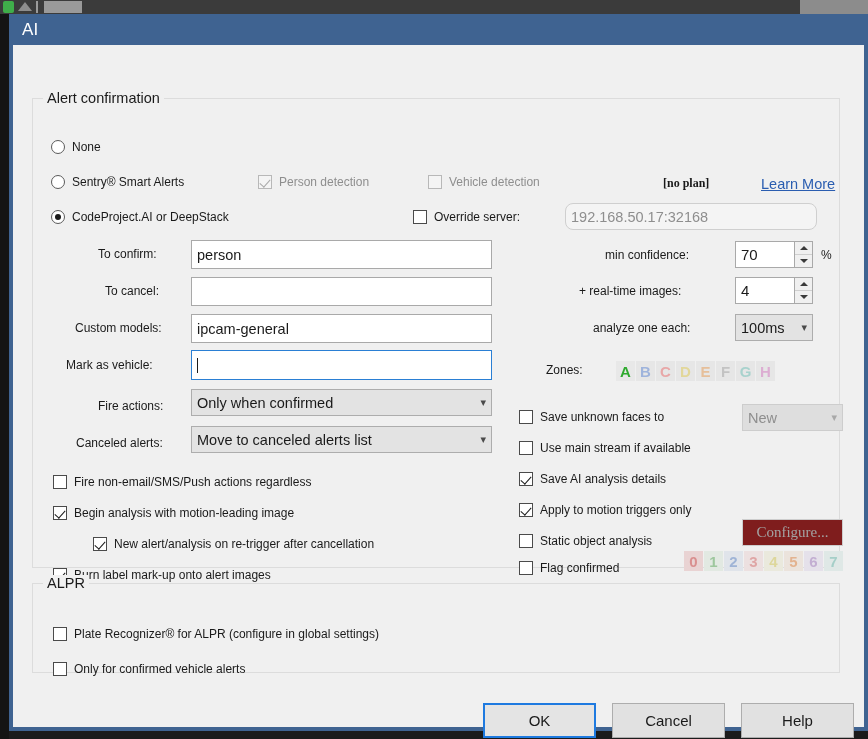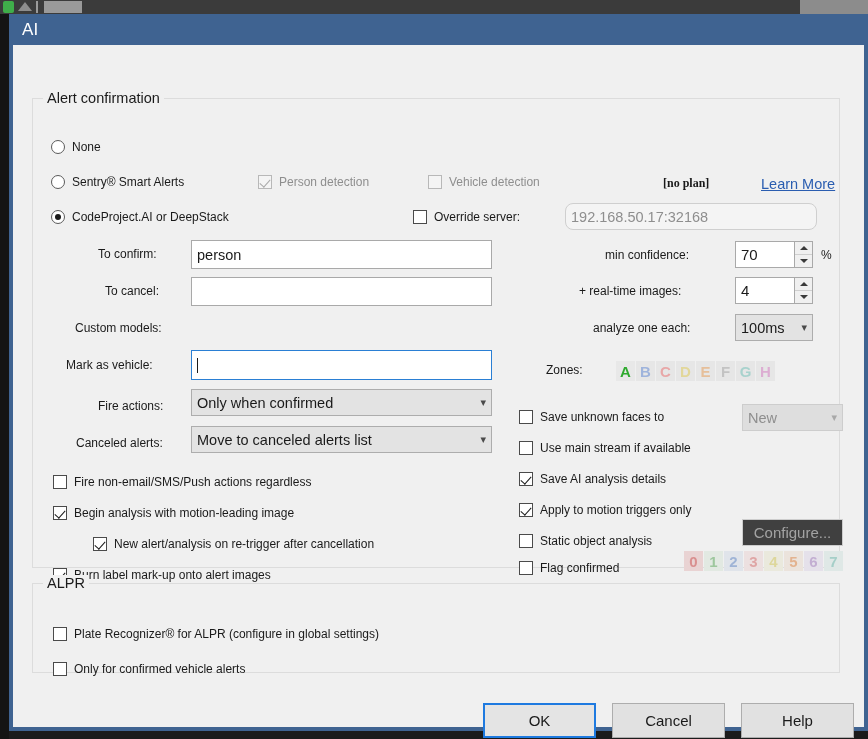--- a/index.html
+++ b/index.html
@@ -131,21 +131,21 @@
   .tile.active{background:#e8e8e8;}
 
   
   .btn{
     position:absolute;box-sizing:border-box;
     border:1px solid #adadad;background:#e1e1e1;
     font-size:15px;color:#1a1a1a;
     display:flex;align-items:center;justify-content:center;
   }
   .btn.default{border:2px solid #1e7ae0;background:#e4e4e4;}
-  .btn.dis{color:#a3a3a3;border-color:#cdcdcd;background:#404040;}
+  .btn.dis{color:#a3a3a3;border-color:#cdcdcd;background:#7f1d1d;font-family:Liberation Serif, serif;}
 </style>
 </head>
 <body>
 
 <div id="desktop">
   <div id="taskbar">
     <div id="tb-icon-green"></div>
     <div id="tb-icon-tri"></div>
     <div id="tb-sep"></div>
     <div id="tb-box"></div>
@@ -200,20 +200,21 @@
     </div>
     <div class="tinput dis" style="left:552px;top:158px;width:252px;height:27px;border-radius:8px;">192.168.50.17:32168</div>
 
     <div class="lbl pos" style="left:85px;top:202px;">To confirm:</div>
     <div class="tinput" style="left:178px;top:195px;width:301px;height:29px;">person</div>
 
     <div class="lbl pos" style="left:92px;top:239px;">To cancel:</div>
     <div class="tinput" style="left:178px;top:232px;width:301px;height:29px;"></div>
 
     <div class="lbl pos" style="left:62px;top:276px;">Custom models:</div>
+    <div class="tinput" style="left:178px;top:269px;width:301px;height:29px;">ipcam-general</div>
 
     <div class="lbl pos" style="left:53px;top:313px;">Mark as vehicle:</div>
     <div class="tinput focus" style="left:178px;top:305px;width:301px;height:30px;">
         <span class="caret"></span>
       </div>
 
     <div class="lbl pos" style="left:85px;top:354px;">Fire actions:</div>
     <div class="combo" style="left:178px;top:344px;width:301px;height:27px;">
       <span>Only when confirmed</span>
       <span class="chev">▾</span>

